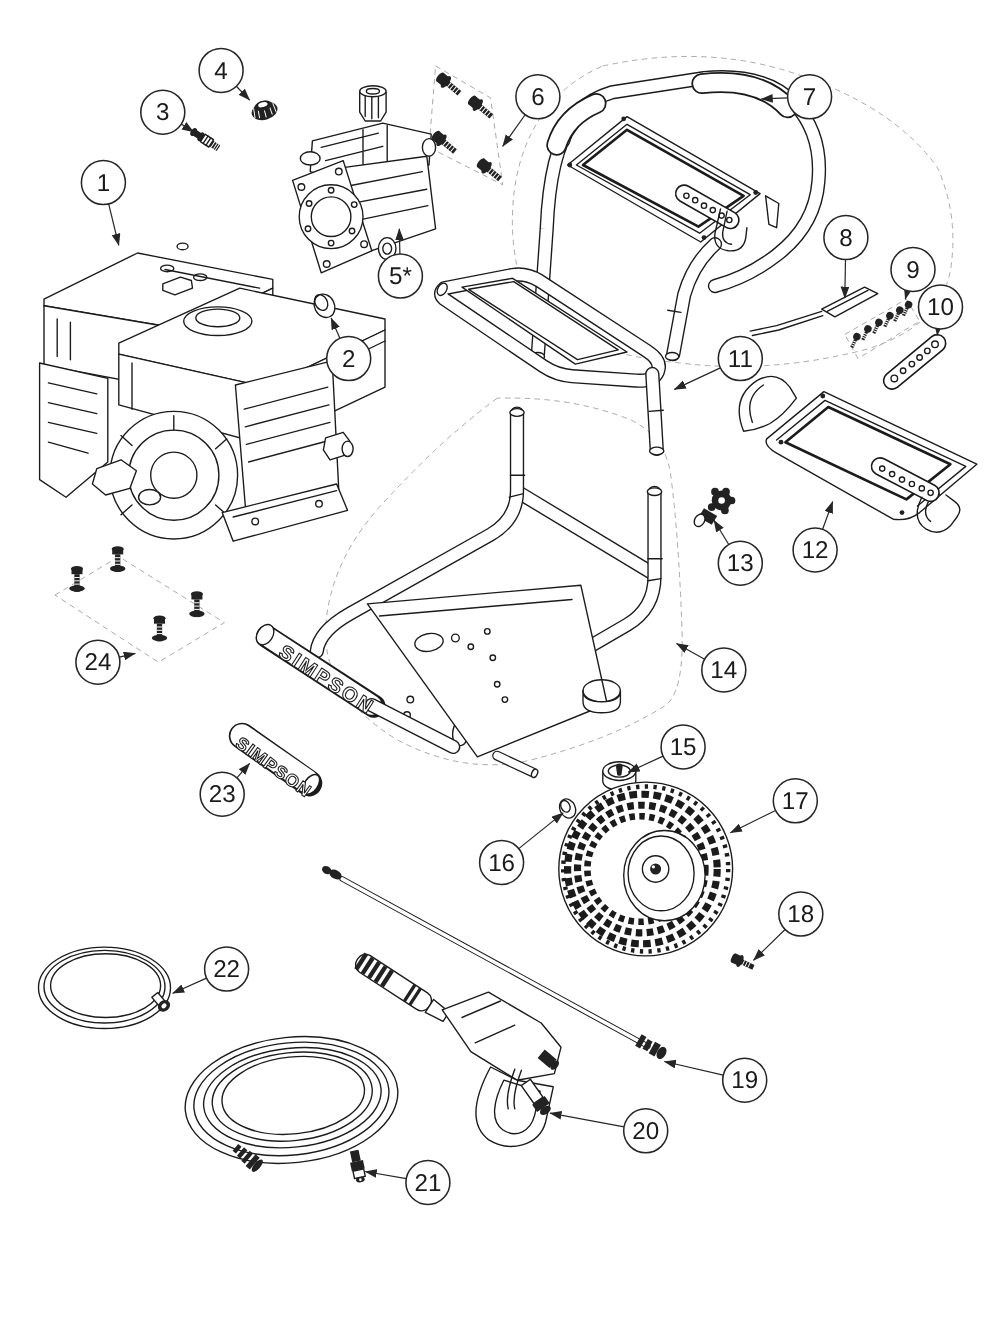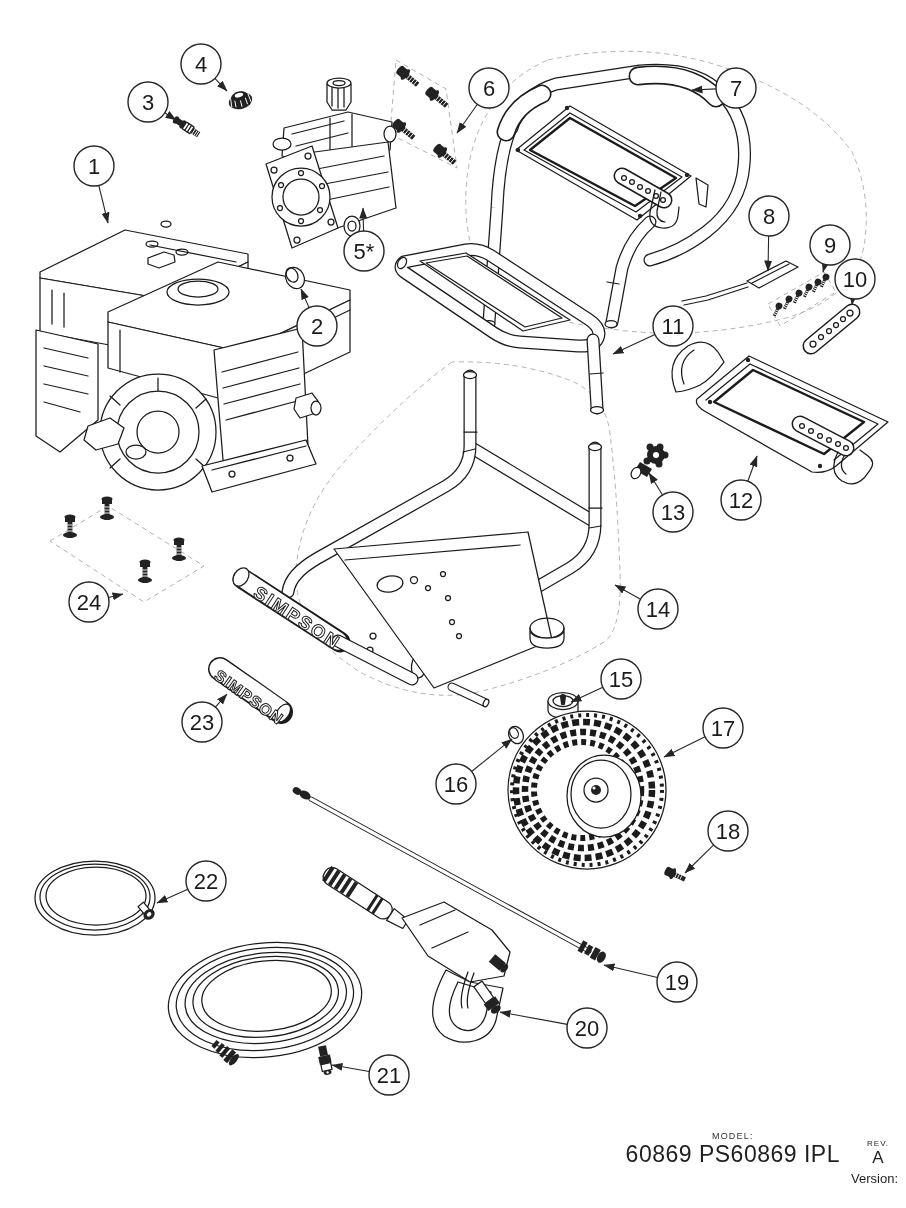--- a/index.html
+++ b/index.html
@@ -602,26 +602,13 @@
           <text x="202" y="729.5" class="callout-num">23</text>
         </g>
         <g>
           <line x1="108.46834336667152" y1="597.4192133254891" x2="123" y2="594" class="leader" marker-end="url(#arrowhead)"></line>
           <circle cx="89" cy="602" r="20" class="callout-circle"></circle>
           <text x="89" y="609.5" class="callout-num">24</text>
         </g>
       </g>
 </svg>
 
-<div class="footer">
-  <div class="footer-row">
-    <div class="model-block">
-      <div class="model-label">MODEL:</div>
-      <div class="model-value">60869 PS60869 IPL</div>
-    </div>
-    <div class="rev-block">
-      <div class="rev-label">REV.</div>
-      <div class="rev-value">A</div>
-    </div>
-  </div>
-  <div class="version-label">Version:</div>
 </div>
-</div>
 
 </body></html>

